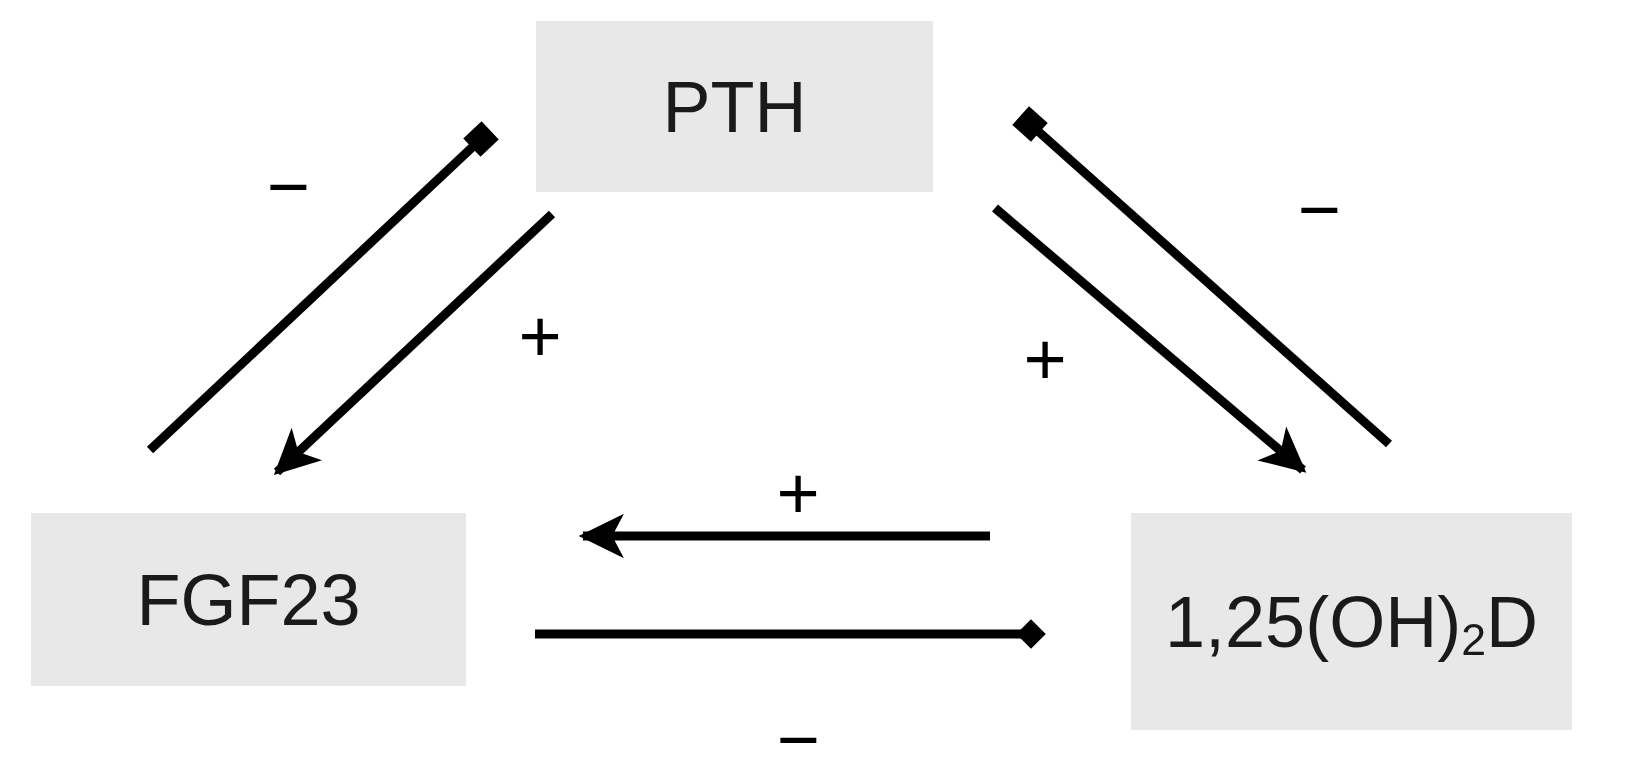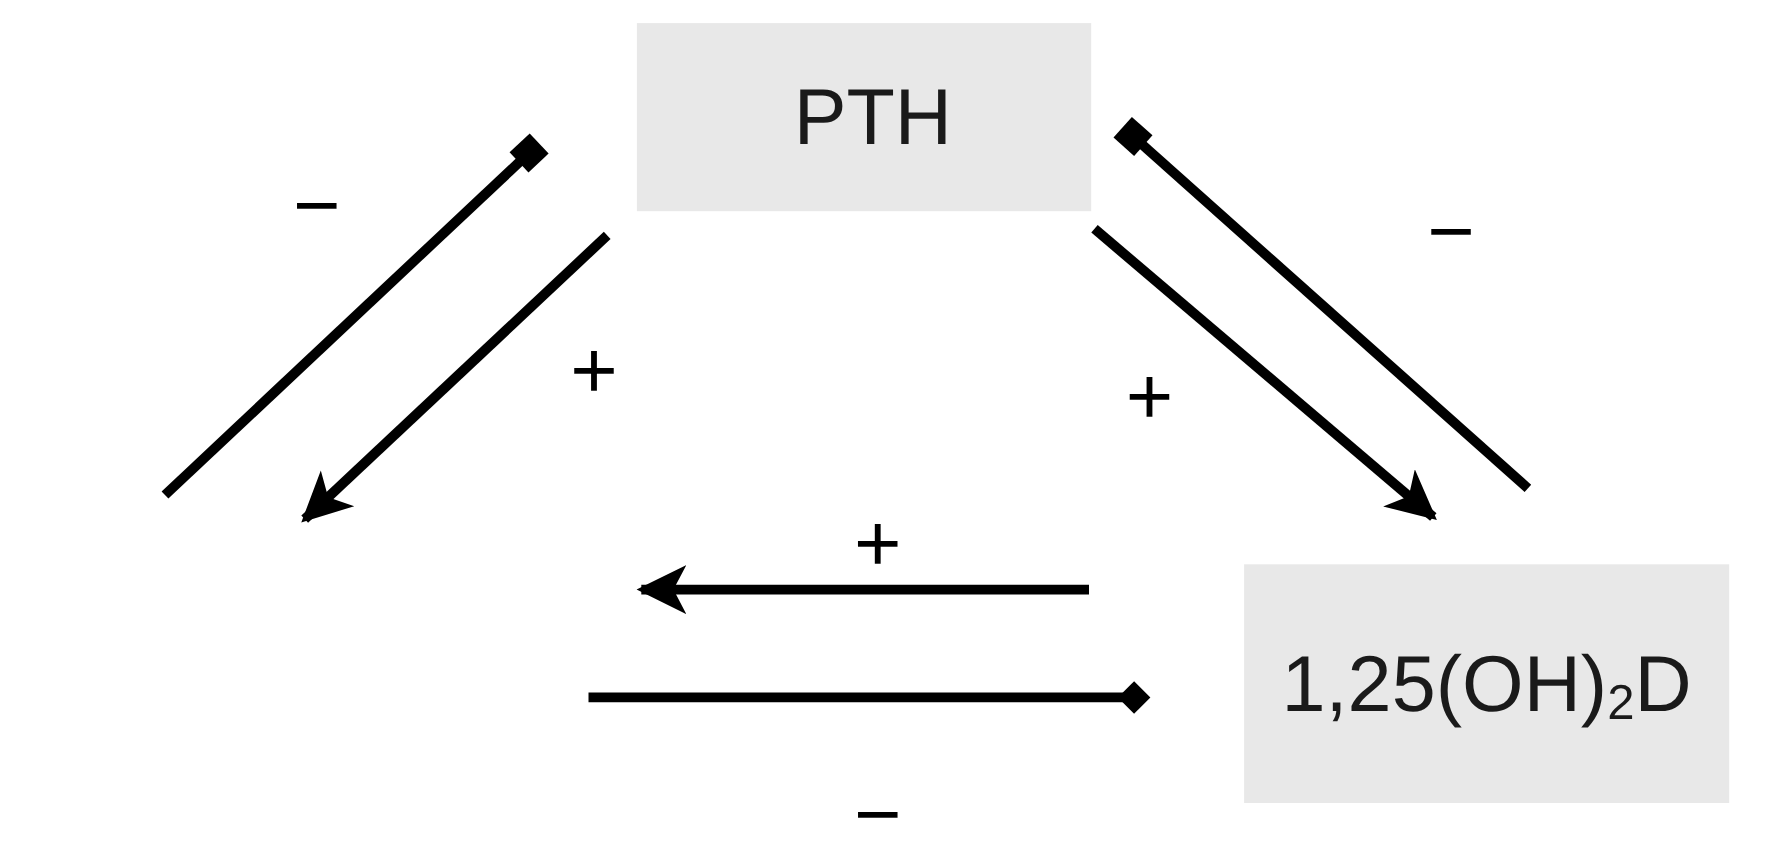--- a/index.html
+++ b/index.html
@@ -31,26 +31,25 @@
     display: flex;
     align-items: center;
     justify-content: center;
     color: #1a1a1a;
     font-family: "Liberation Sans", sans-serif;
     font-weight: 400;
     line-height: 1;
     z-index: 3;
   }
   #node-pth {
-    left: 579px;
+    left: 536px;
     top: 21px;
     width: 397px;
     height: 171px;
     font-size: 72px;
-    padding-left: 16px;
   }
   #node-fgf23 {
     left: 31px;
     top: 513px;
     width: 435px;
     height: 173px;
     font-size: 72px;
   }
   #node-vitd {
     left: 1131px;
@@ -120,20 +119,23 @@
 
     <line x1="990" y1="536" x2="583" y2="536" stroke="#000000" stroke-width="9" stroke-linecap="butt" marker-end="url(#mk-arrow)"></line>
 
     <line x1="535" y1="634" x2="1031" y2="634" stroke="#000000" stroke-width="9" stroke-linecap="butt" marker-end="url(#mk-diamond)"></line>
   </svg>
 
   <div class="node-box" id="node-pth">
     <span class="node-label">PTH</span>
   </div>
 
+  <div class="node-box" id="node-fgf23">
+    <span class="node-label">FGF23</span>
+  </div>
 
   <div class="node-box" id="node-vitd">
     <span class="node-label"><span>1,25(OH)</span><sub>2</sub><span>D</span></span>
   </div>
 
   <div class="sign-label sign-minus" id="sign-left-minus">−</div>
 
   <div class="sign-label sign-plus" id="sign-left-plus">+</div>
 
   <div class="sign-label sign-plus" id="sign-right-plus">+</div>

